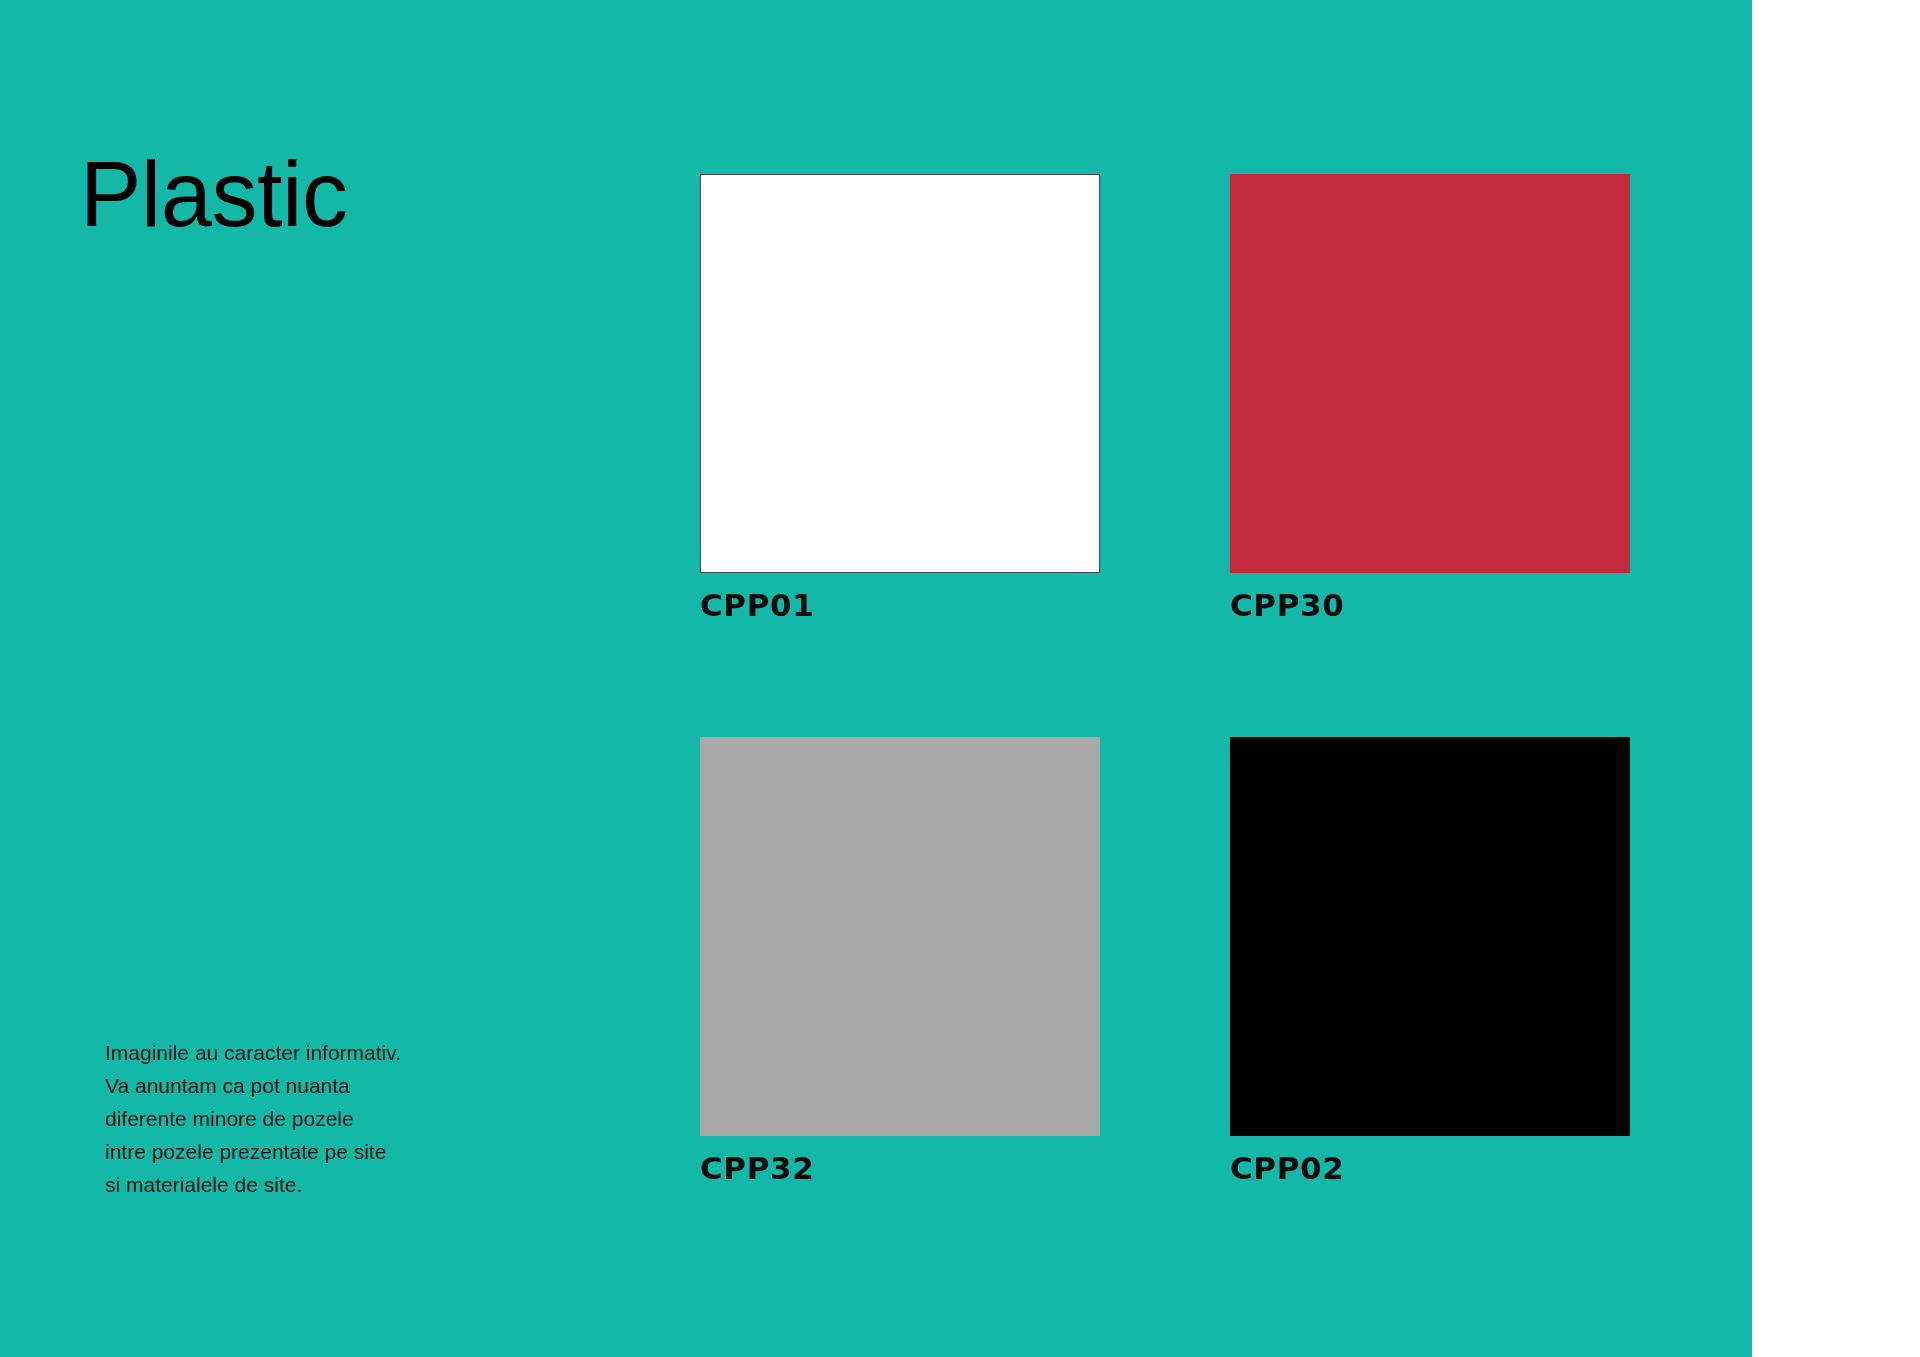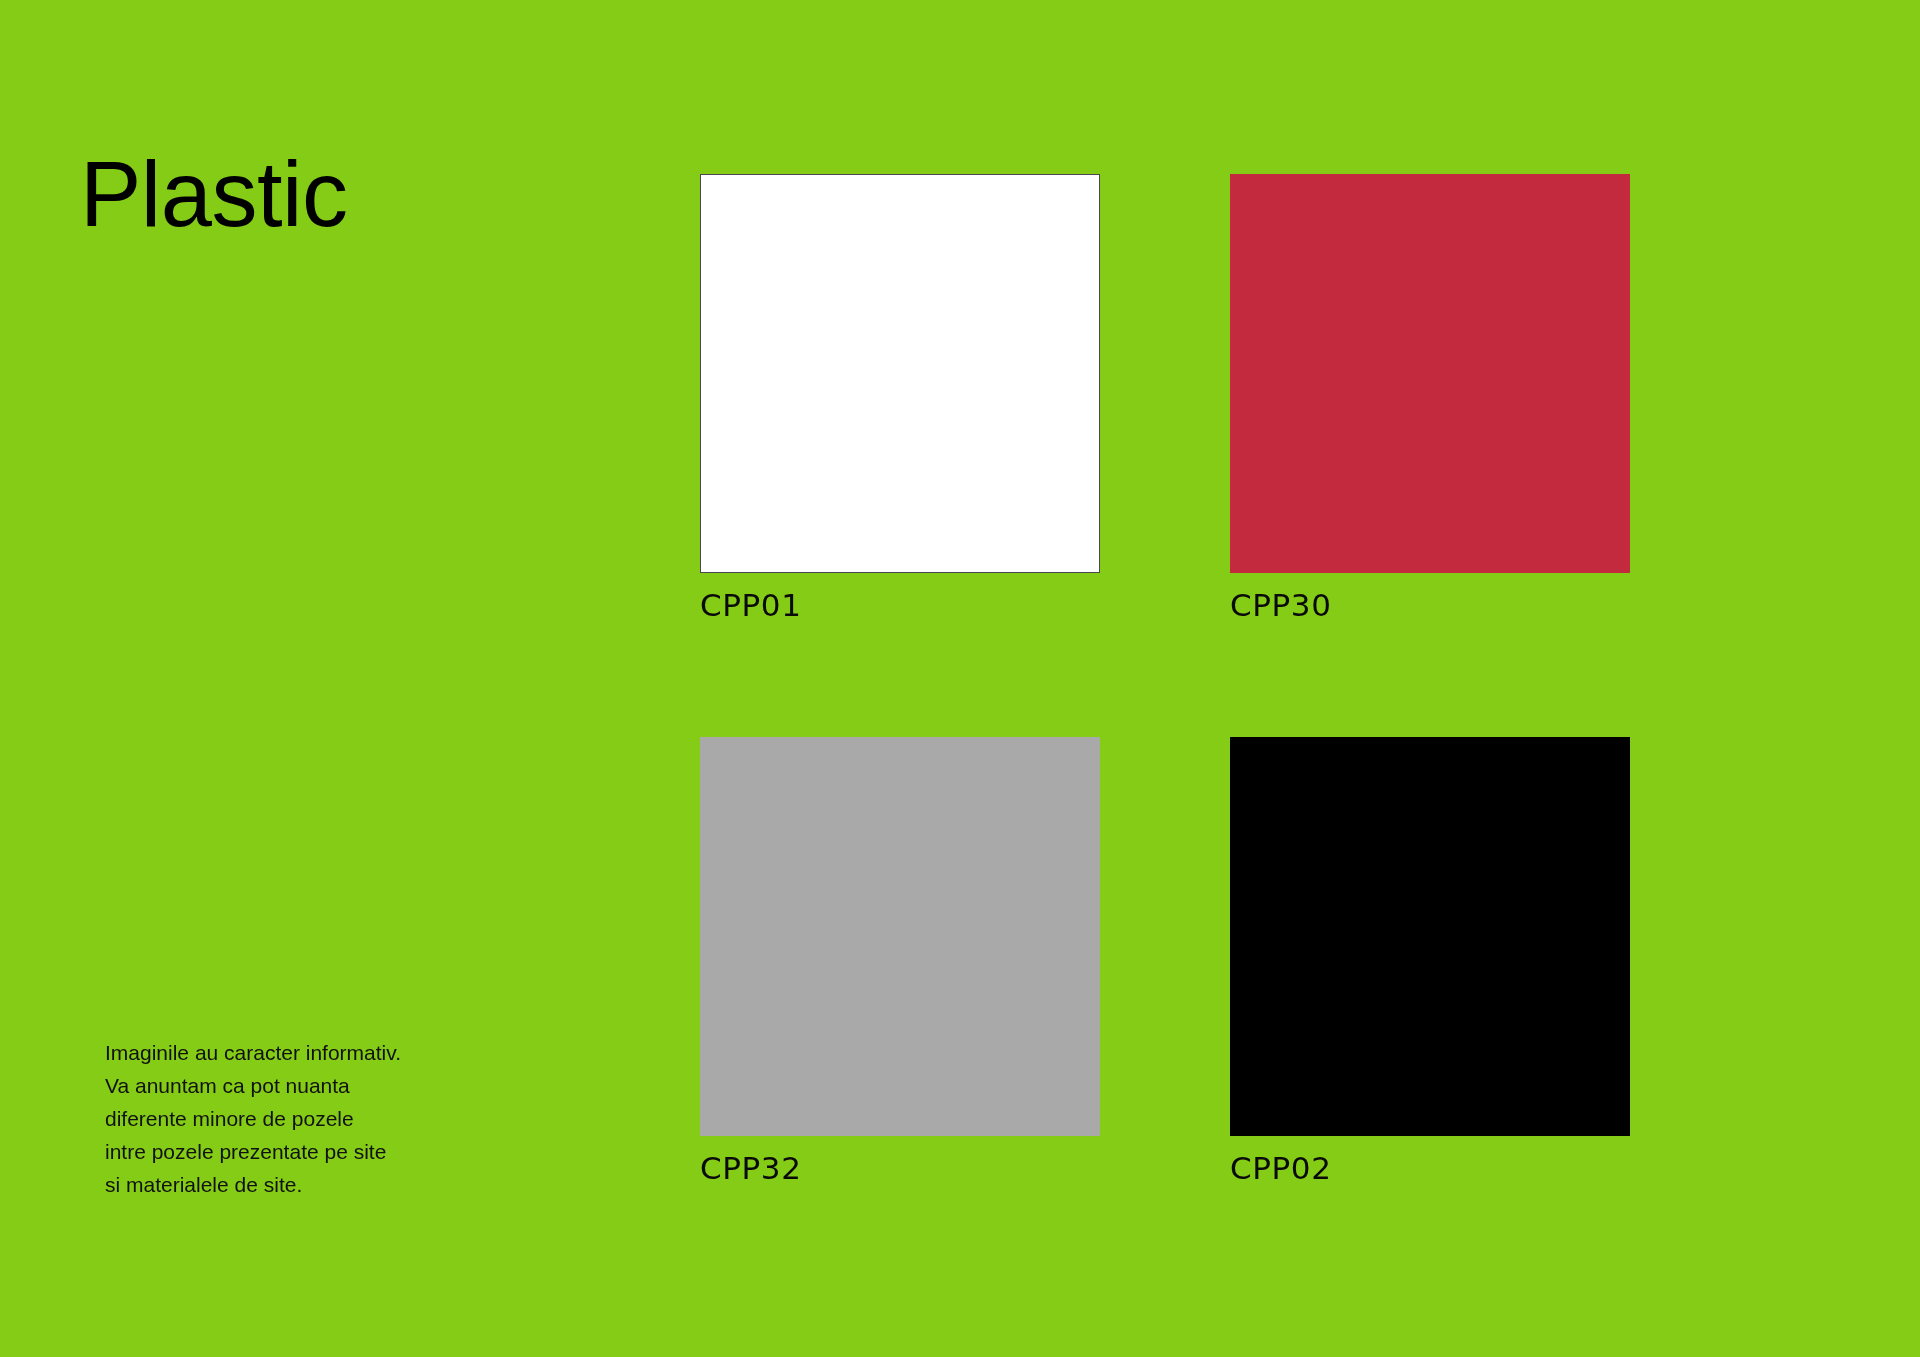--- a/index.html
+++ b/index.html
@@ -15,23 +15,23 @@
     font-family: "Liberation Sans", "DejaVu Sans", sans-serif;
     color: #000000;
     overflow: hidden;
     position: relative;
     -webkit-font-smoothing: antialiased;
   }
 
   .page {
     position: absolute;
     inset: 0;
-    width: 1920px;
+    width: 1752px;
     height: 1357px;
-    background: #84cc16;
+    background: #14b8a6;
   }
 
   
   .page-title {
     position: absolute;
     left: 80px;
     top: 86px;
     font-family: "Liberation Sans", "DejaVu Sans", sans-serif;
     font-size: 92px;
     font-weight: 400;
@@ -67,21 +67,21 @@
 
   .swatch-chip.bordered {
     border: 1.4px solid #4a4652;
   }
 
   .swatch-label {
     display: block;
     margin-top: 17px;
     font-family: "DejaVu Sans", "Liberation Sans", sans-serif;
     font-size: 31px;
-    font-weight: 400;
+    font-weight: 700;
     letter-spacing: 0.6px;
     line-height: 1.0;
     color: #0a0a0a;
     white-space: nowrap;
   }
 
   
   .disclaimer {
     position: absolute;
     left: 105px;

